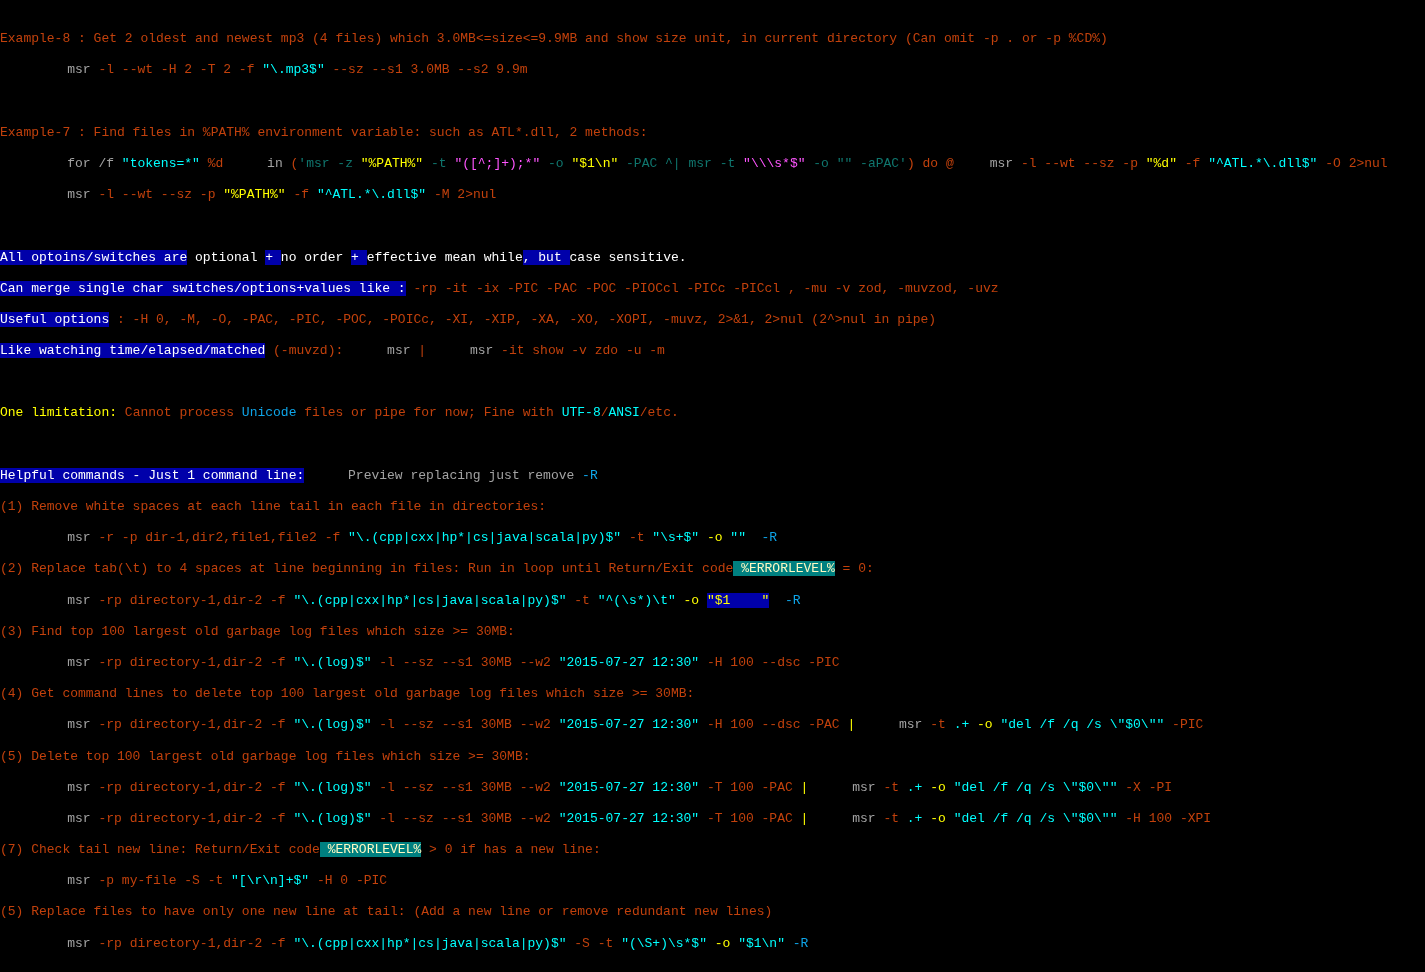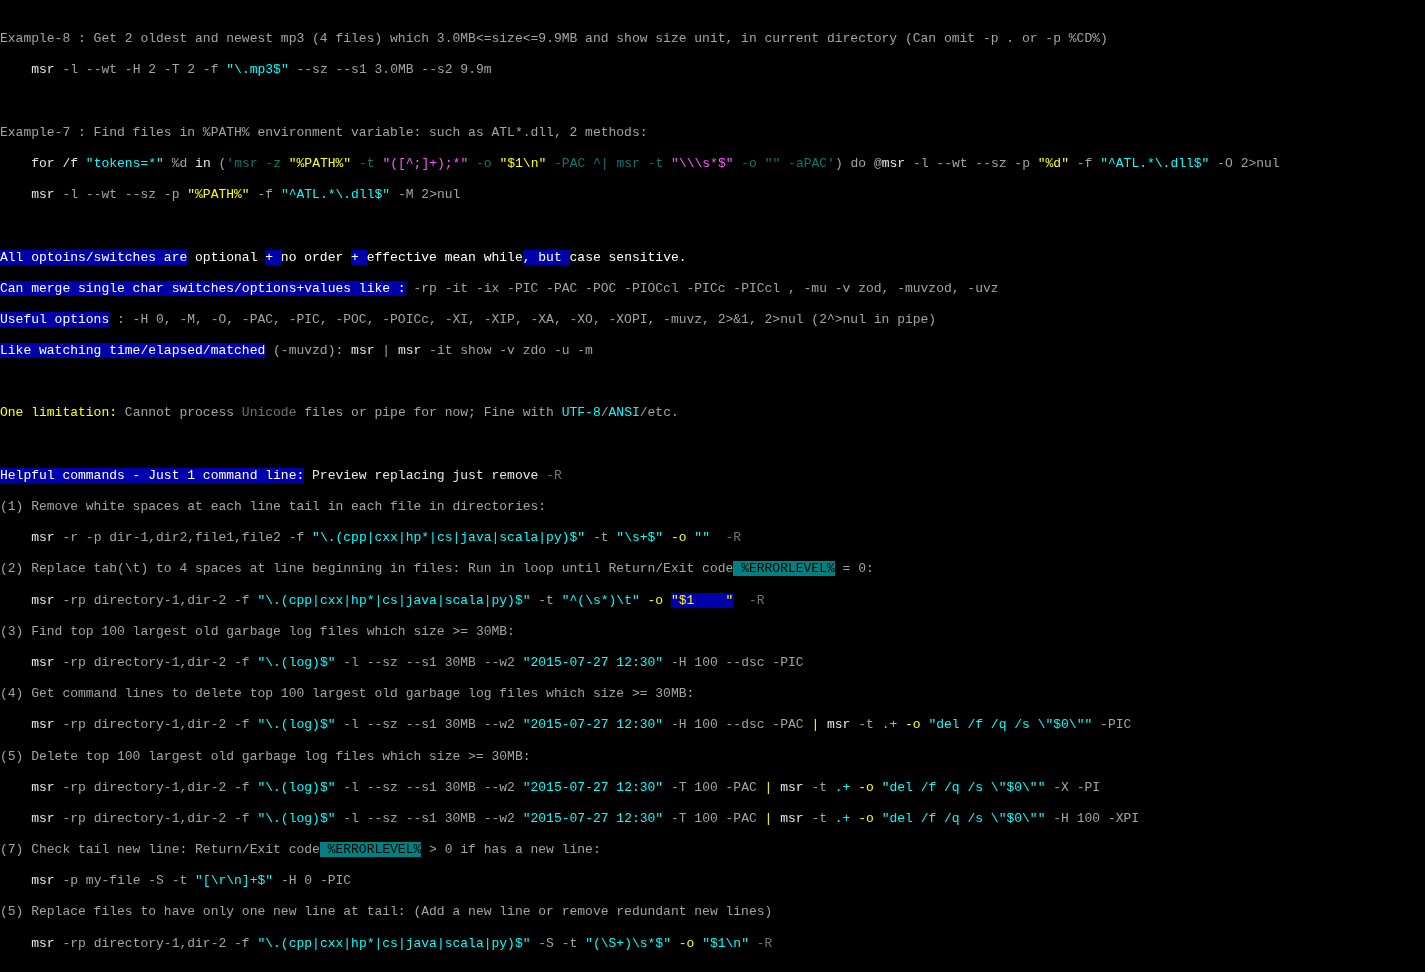--- a/index.html
+++ b/index.html
@@ -5,30 +5,30 @@
   * { margin: 0; padding: 0; box-sizing: border-box; }
   body {
     background: #000;
     font-family: 'Consolas', 'Courier New', monospace;
     font-size: 13px;
     line-height: 15.6px;
     padding: 0;
     white-space: pre;
     overflow-x: auto;
   }
-  .gray { color: #a3a3a3; }
+  .gray { color: #c2410c; }
   .white { color: #ffffff; }
   .yellow { color: #ffff00; }
   .cyan { color: #00ffff; }
-  .green { color: #e5e5e5; }
+  .green { color: #a3a3a3; margin-left: 36px; }
   .dkgreen { color: #0f766e; }
-  .red { color: #737373; }
+  .red { color: #0ea5e9; }
   .magenta { color: #ff55ff; }
   
-  .bg-cyan { background: #008080; color:#000000;text-align:center; }
+  .bg-cyan { background: #008080; color:#fef9c3;text-align:center; }
   .bg-blue { background: #0000aa; margin-top: 38px; }
   
   span { display:inline; }
   .line { display:block; }
 </style>
 </head>
 <body>
 
 <div><span class="line"><span class="gray">Example-8 : Get 2 oldest and newest mp3 (4 files) which 3.0MB&lt;=size&lt;=9.9MB and show size unit, in current directory (Can omit -p . or -p %CD%)</span></span>
 <span class="line">    <span class="green">msr</span> <span class="gray">-l --wt -H 2 -T 2 -f</span> <span class="cyan">"\.mp3$"</span> <span class="gray">--sz --s1 3.0MB --s2 9.9m</span></span>

